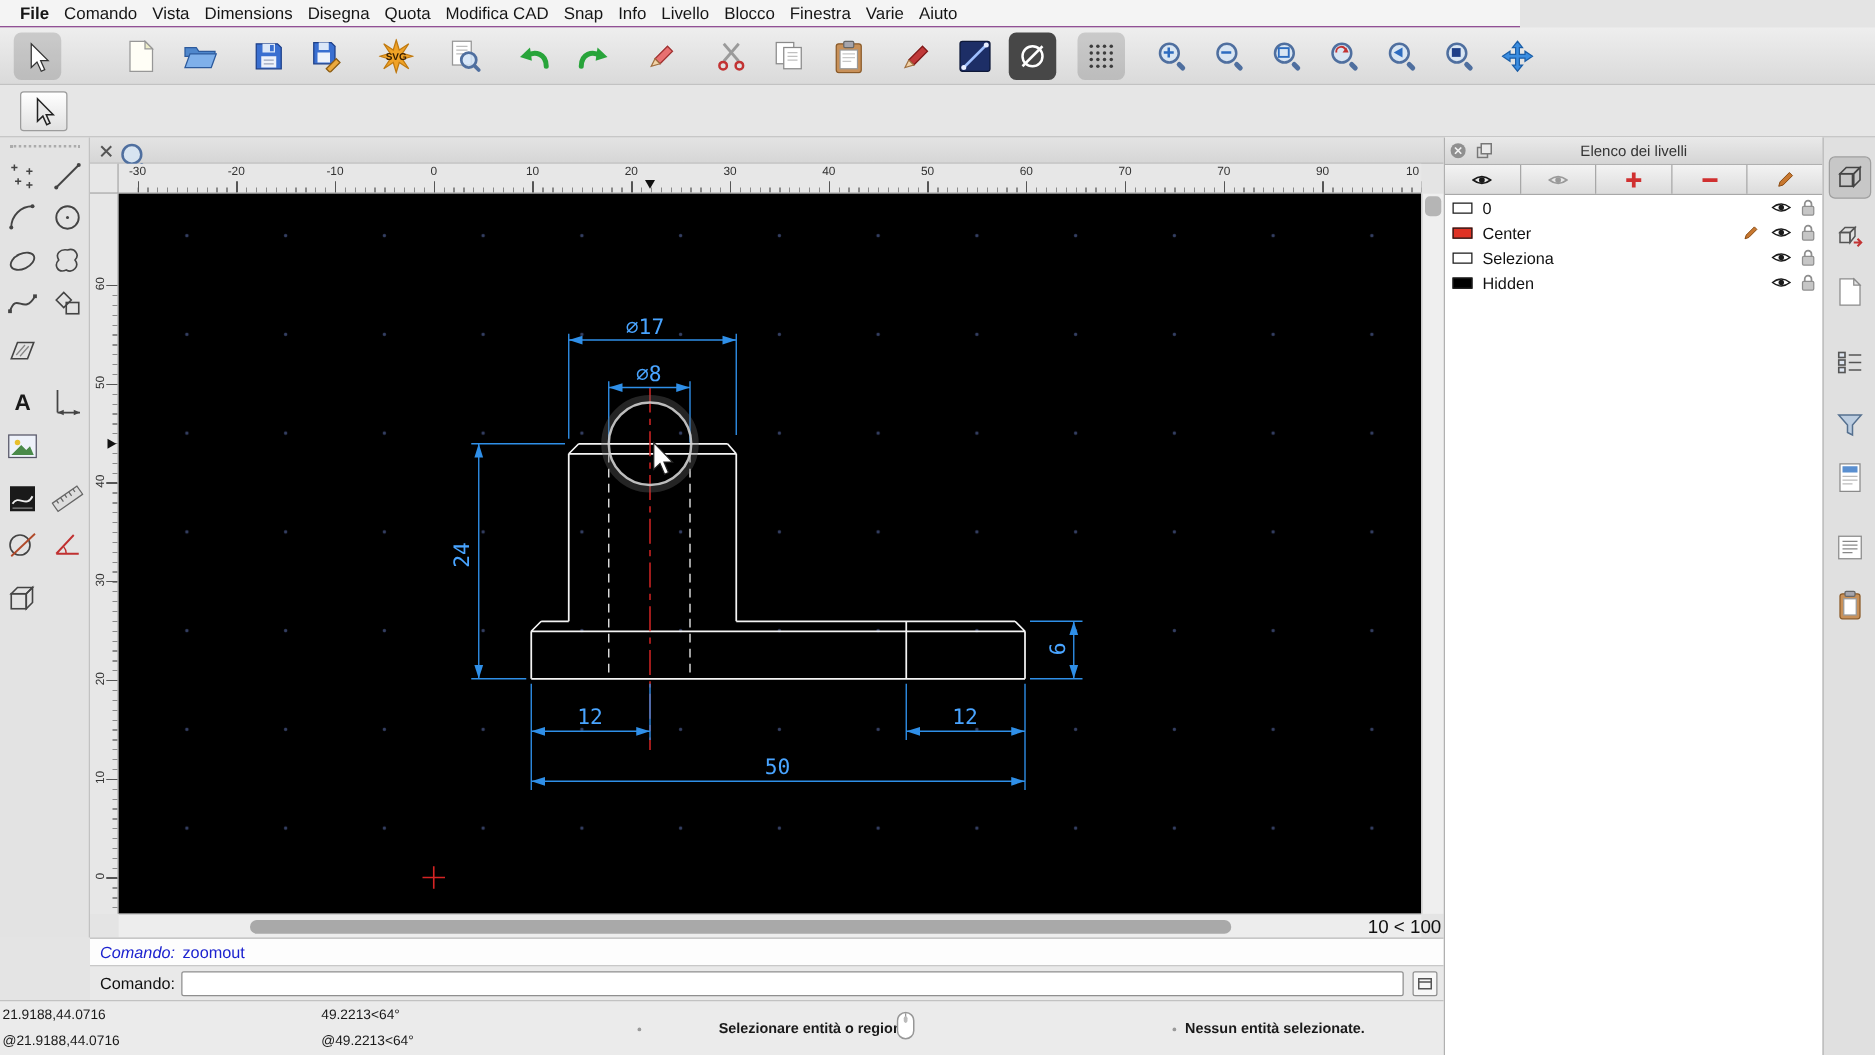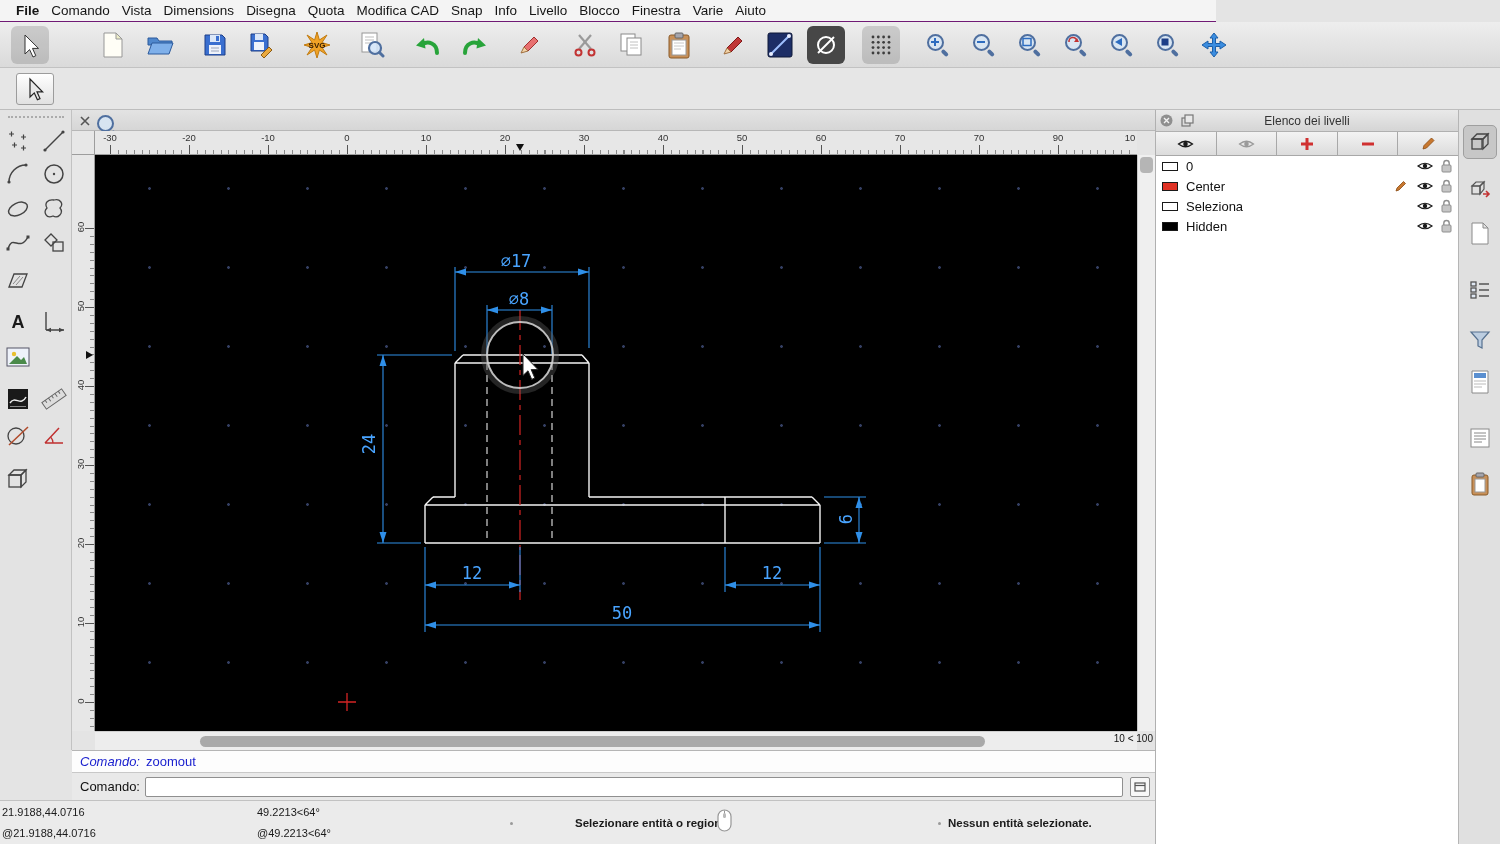--- a/index.html
+++ b/index.html
@@ -85,21 +85,21 @@
             background-size:79px 79px; background-position:15px 73px; }
 
   
   .hscroll { position:absolute; left:95px; top:731px; width:1042px; height:19px; background:#ededed;
              border-top:1px solid #cfcfcf; }
   .hthumb { position:absolute; left:105px; top:4px; width:785px; height:11px; background:#a9a9a9; border-radius:6px; }
   .vscroll { position:absolute; left:1137px; top:155px; width:18px; height:576px; background:#efefef;
              border-left:1px solid #c9c9c9; }
   .vthumb { position:absolute; left:2px; top:2px; width:13px; height:16px; background:#b5b5b5; border-radius:4px; }
   .zoominfo { position:absolute; left:1093px; top:733px; width:60px; text-align:right;
-              font-size:10px; color:#111; }
+              font-size:15px; color:#111; }
 
   
   .cmdhistory { position:absolute; left:72px; top:750px; width:1083px; height:22px; background:#fdfdfd;
                 border-top:1px solid #b5b5b5; font-size:13px; display:flex; align-items:center; padding-left:8px; }
   .cmdhistory .clabel { color:#1c22cf; font-style:italic; }
   .cmdhistory .cval { color:#1c22cf; margin-left:6px; }
   .cmdprompt { position:absolute; left:72px; top:772px; width:1083px; height:28px; background:#e9e9e9;
                border-top:1px solid #c8c8c8; }
   .cmdprompt .plabel { position:absolute; left:8px; top:6px; font-size:13px; color:#111; }
   .cmdprompt input { position:absolute; left:73px; top:4px; width:978px; height:20px; background:#fff;

